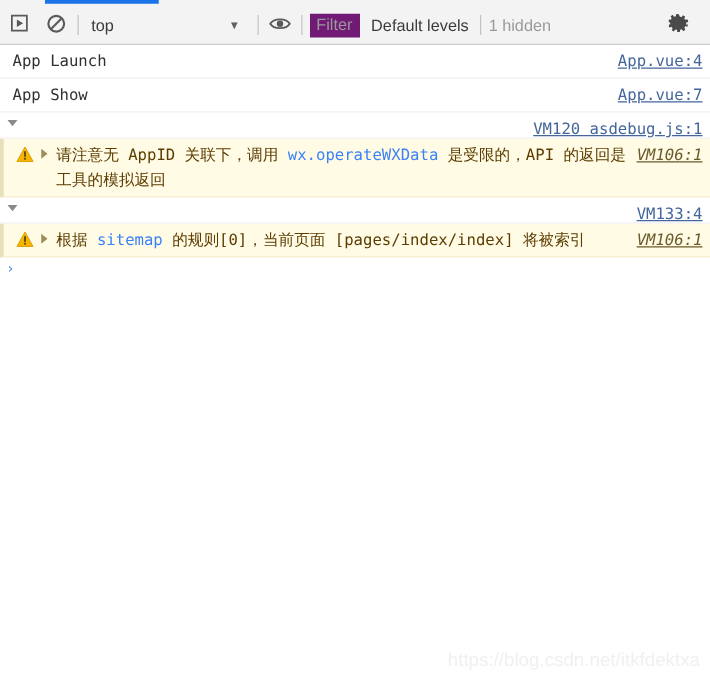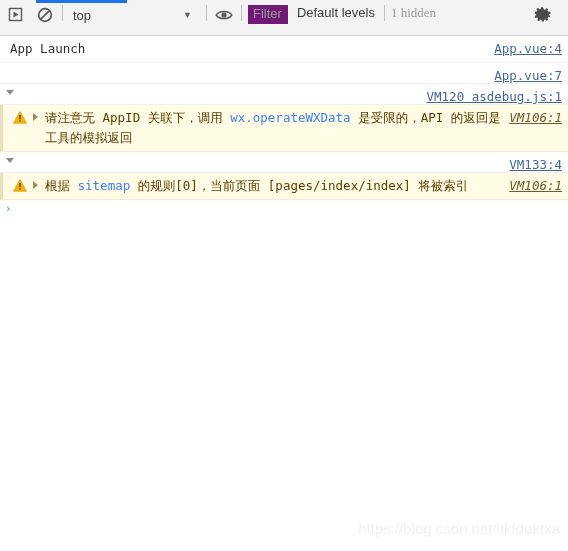--- a/index.html
+++ b/index.html
@@ -33,21 +33,21 @@
     height: 3px;
     background: #1a73e8;
   }
 
   
   .toolbar {
     height: 31px;
     background: #f3f3f3;
     border-bottom: 1px solid #cdcdcd;
     display: flex;
-    align-items: flex-start;
+    align-items: center;
     padding: 0 14px 0 4px;
     box-sizing: border-box;
     font-family: "Liberation Sans", sans-serif;
     font-size: 12px;
   }
   .tb-btn {
     width: 22px;
     height: 22px;
     display: flex;
     align-items: center;
@@ -92,21 +92,21 @@
     font-size: 13px;
     color: #3b3b3b;
     margin-left: 9px;
     flex: none;
     font-family: "Liberation Sans", sans-serif;
   }
   .hidden-count {
     font-size: 13px;
     color: #9a9a9a;
     flex: none;
-    font-family: Liberation Serif, serif;
+    font-family: Liberation Sans, sans-serif;
   }
   .spacer { flex: 1 1 auto; }
 
   
   .console-list {
     position: relative;
   }
   .msg {
     position: relative;
     border-bottom: 1px solid #efefef;
@@ -270,20 +270,21 @@
 
 <div class="console-list">
 
   <div class="msg">
     <span class="link">App.vue:4</span>
     <span class="body">App Launch</span>
   </div>
 
   <div class="msg">
     <span class="link">App.vue:7</span>
+    <span class="body">App Show</span>
   </div>
 
   <div class="msg group">
     <span class="tri"></span>
     <span class="link">VM120 asdebug.js:1</span>
   </div>
 
   <div class="msg warn">
     <span class="warn-icon">
       <svg width="14" height="13" viewBox="0 0 14 13">

